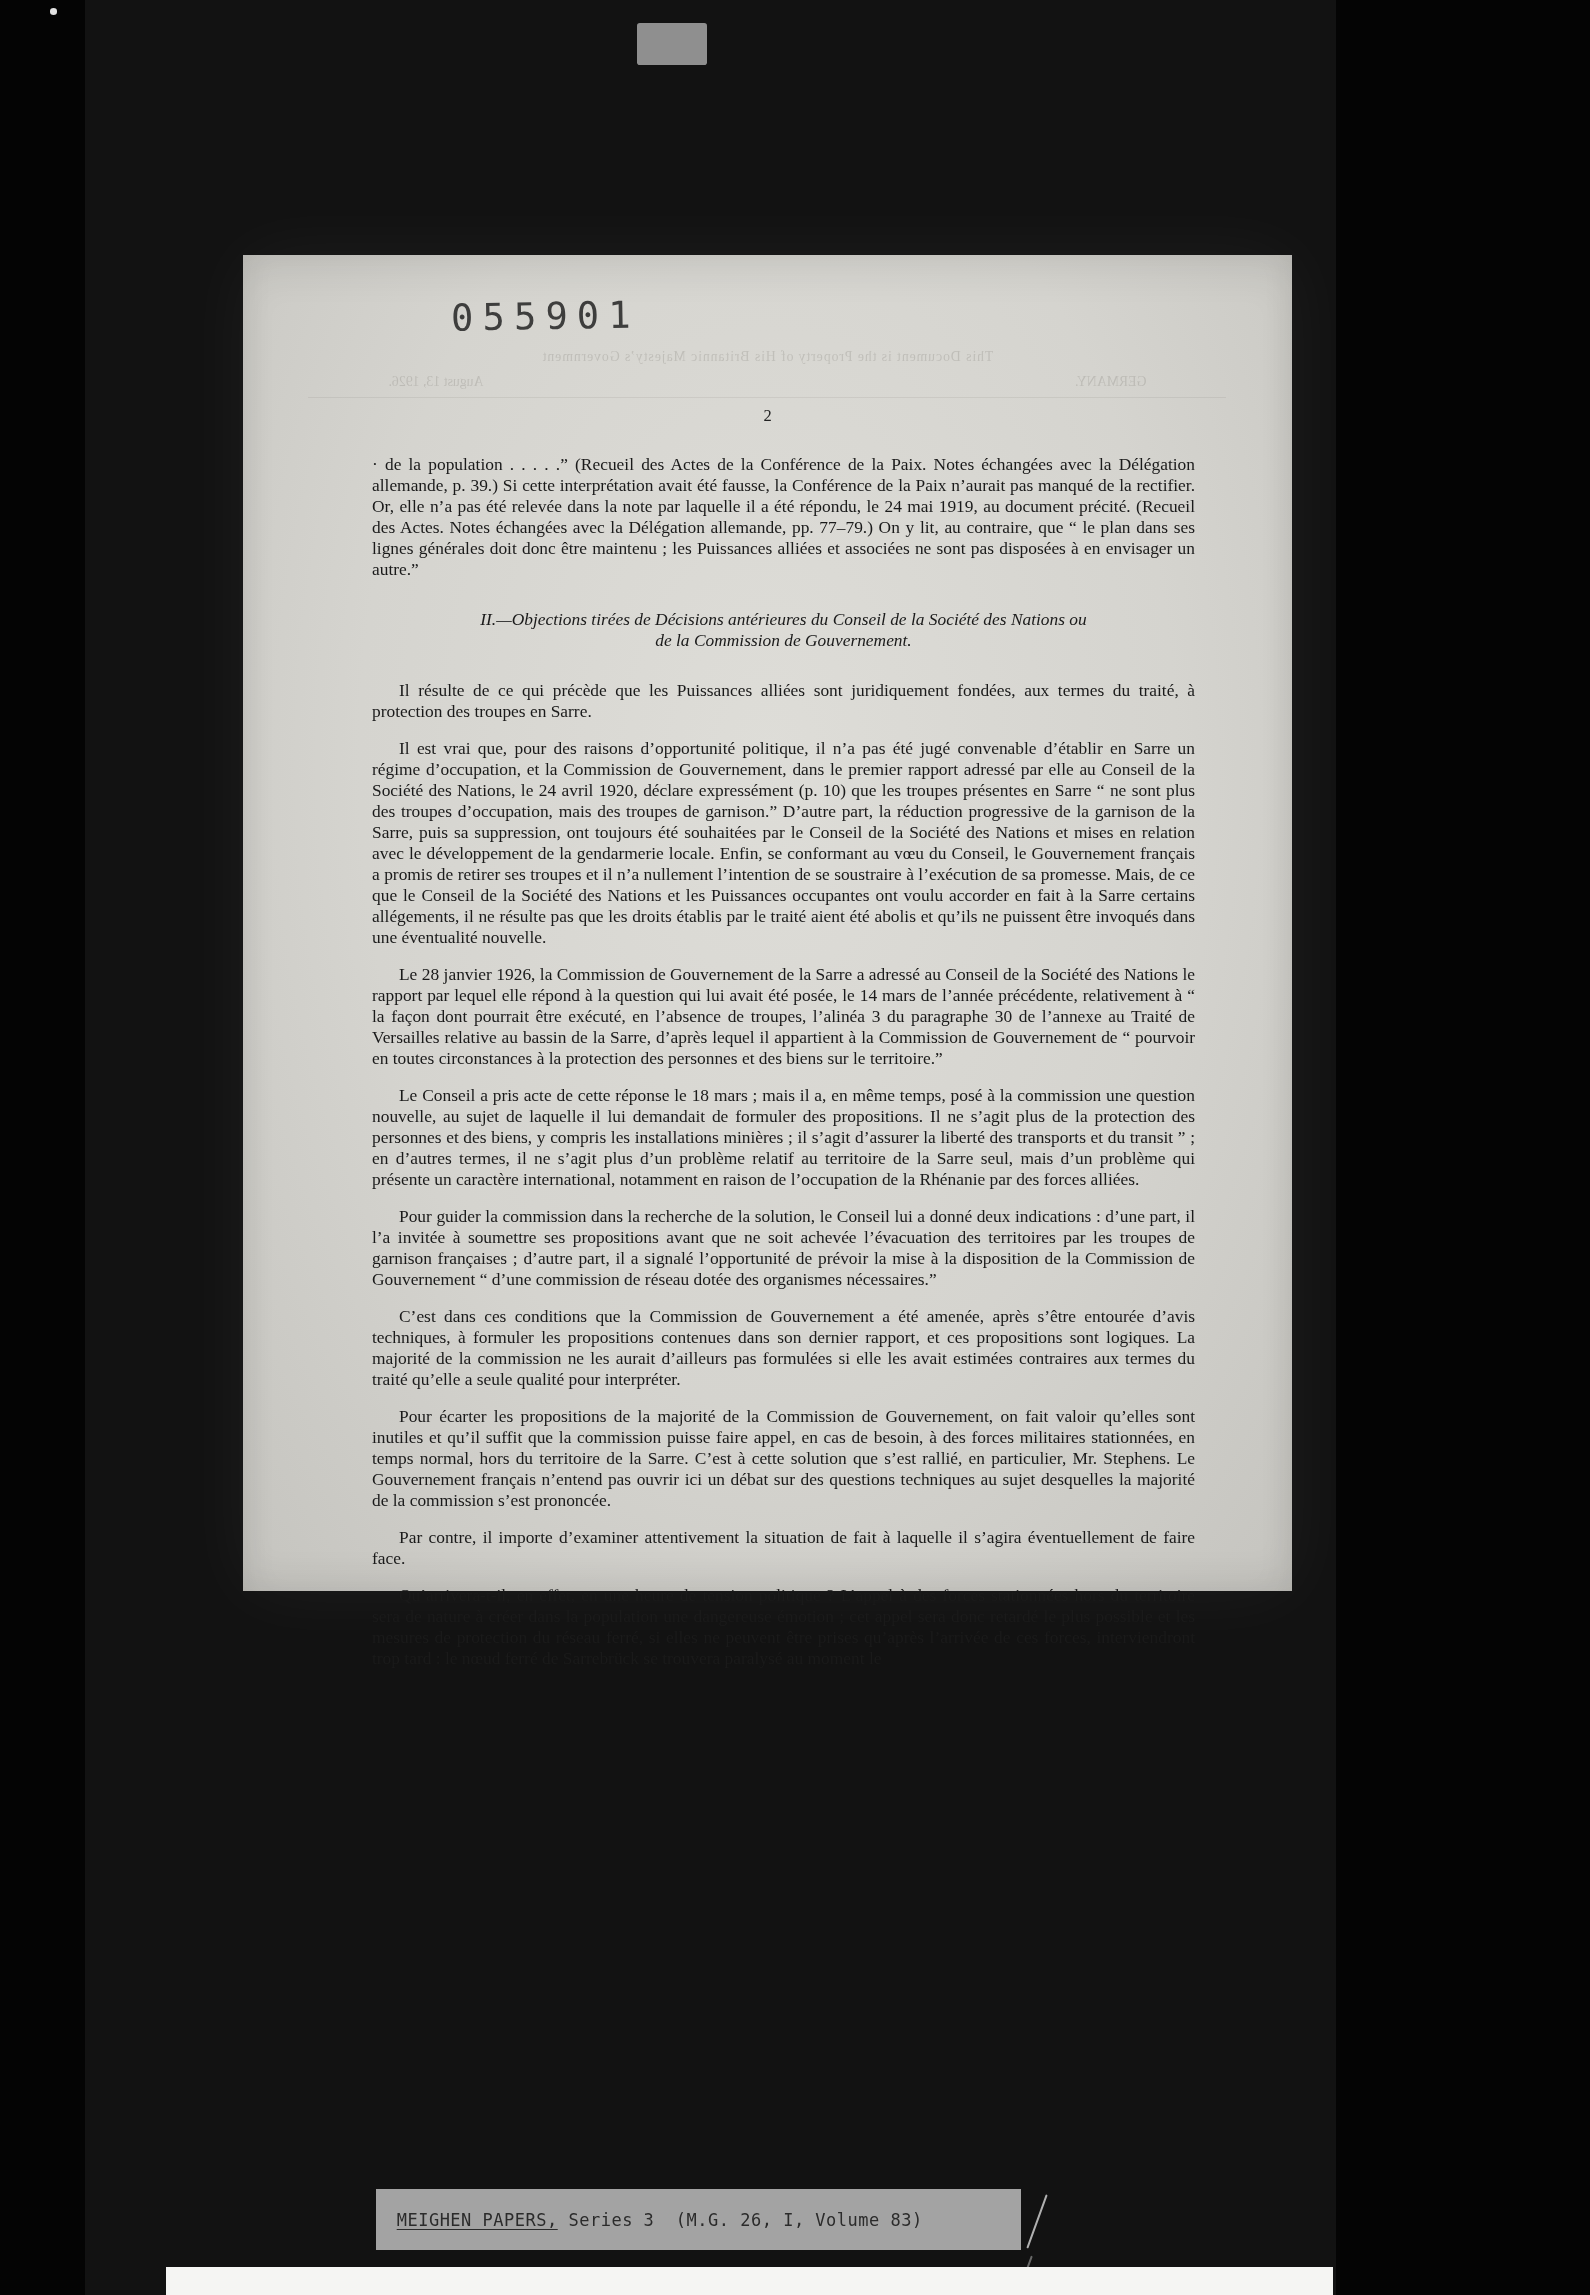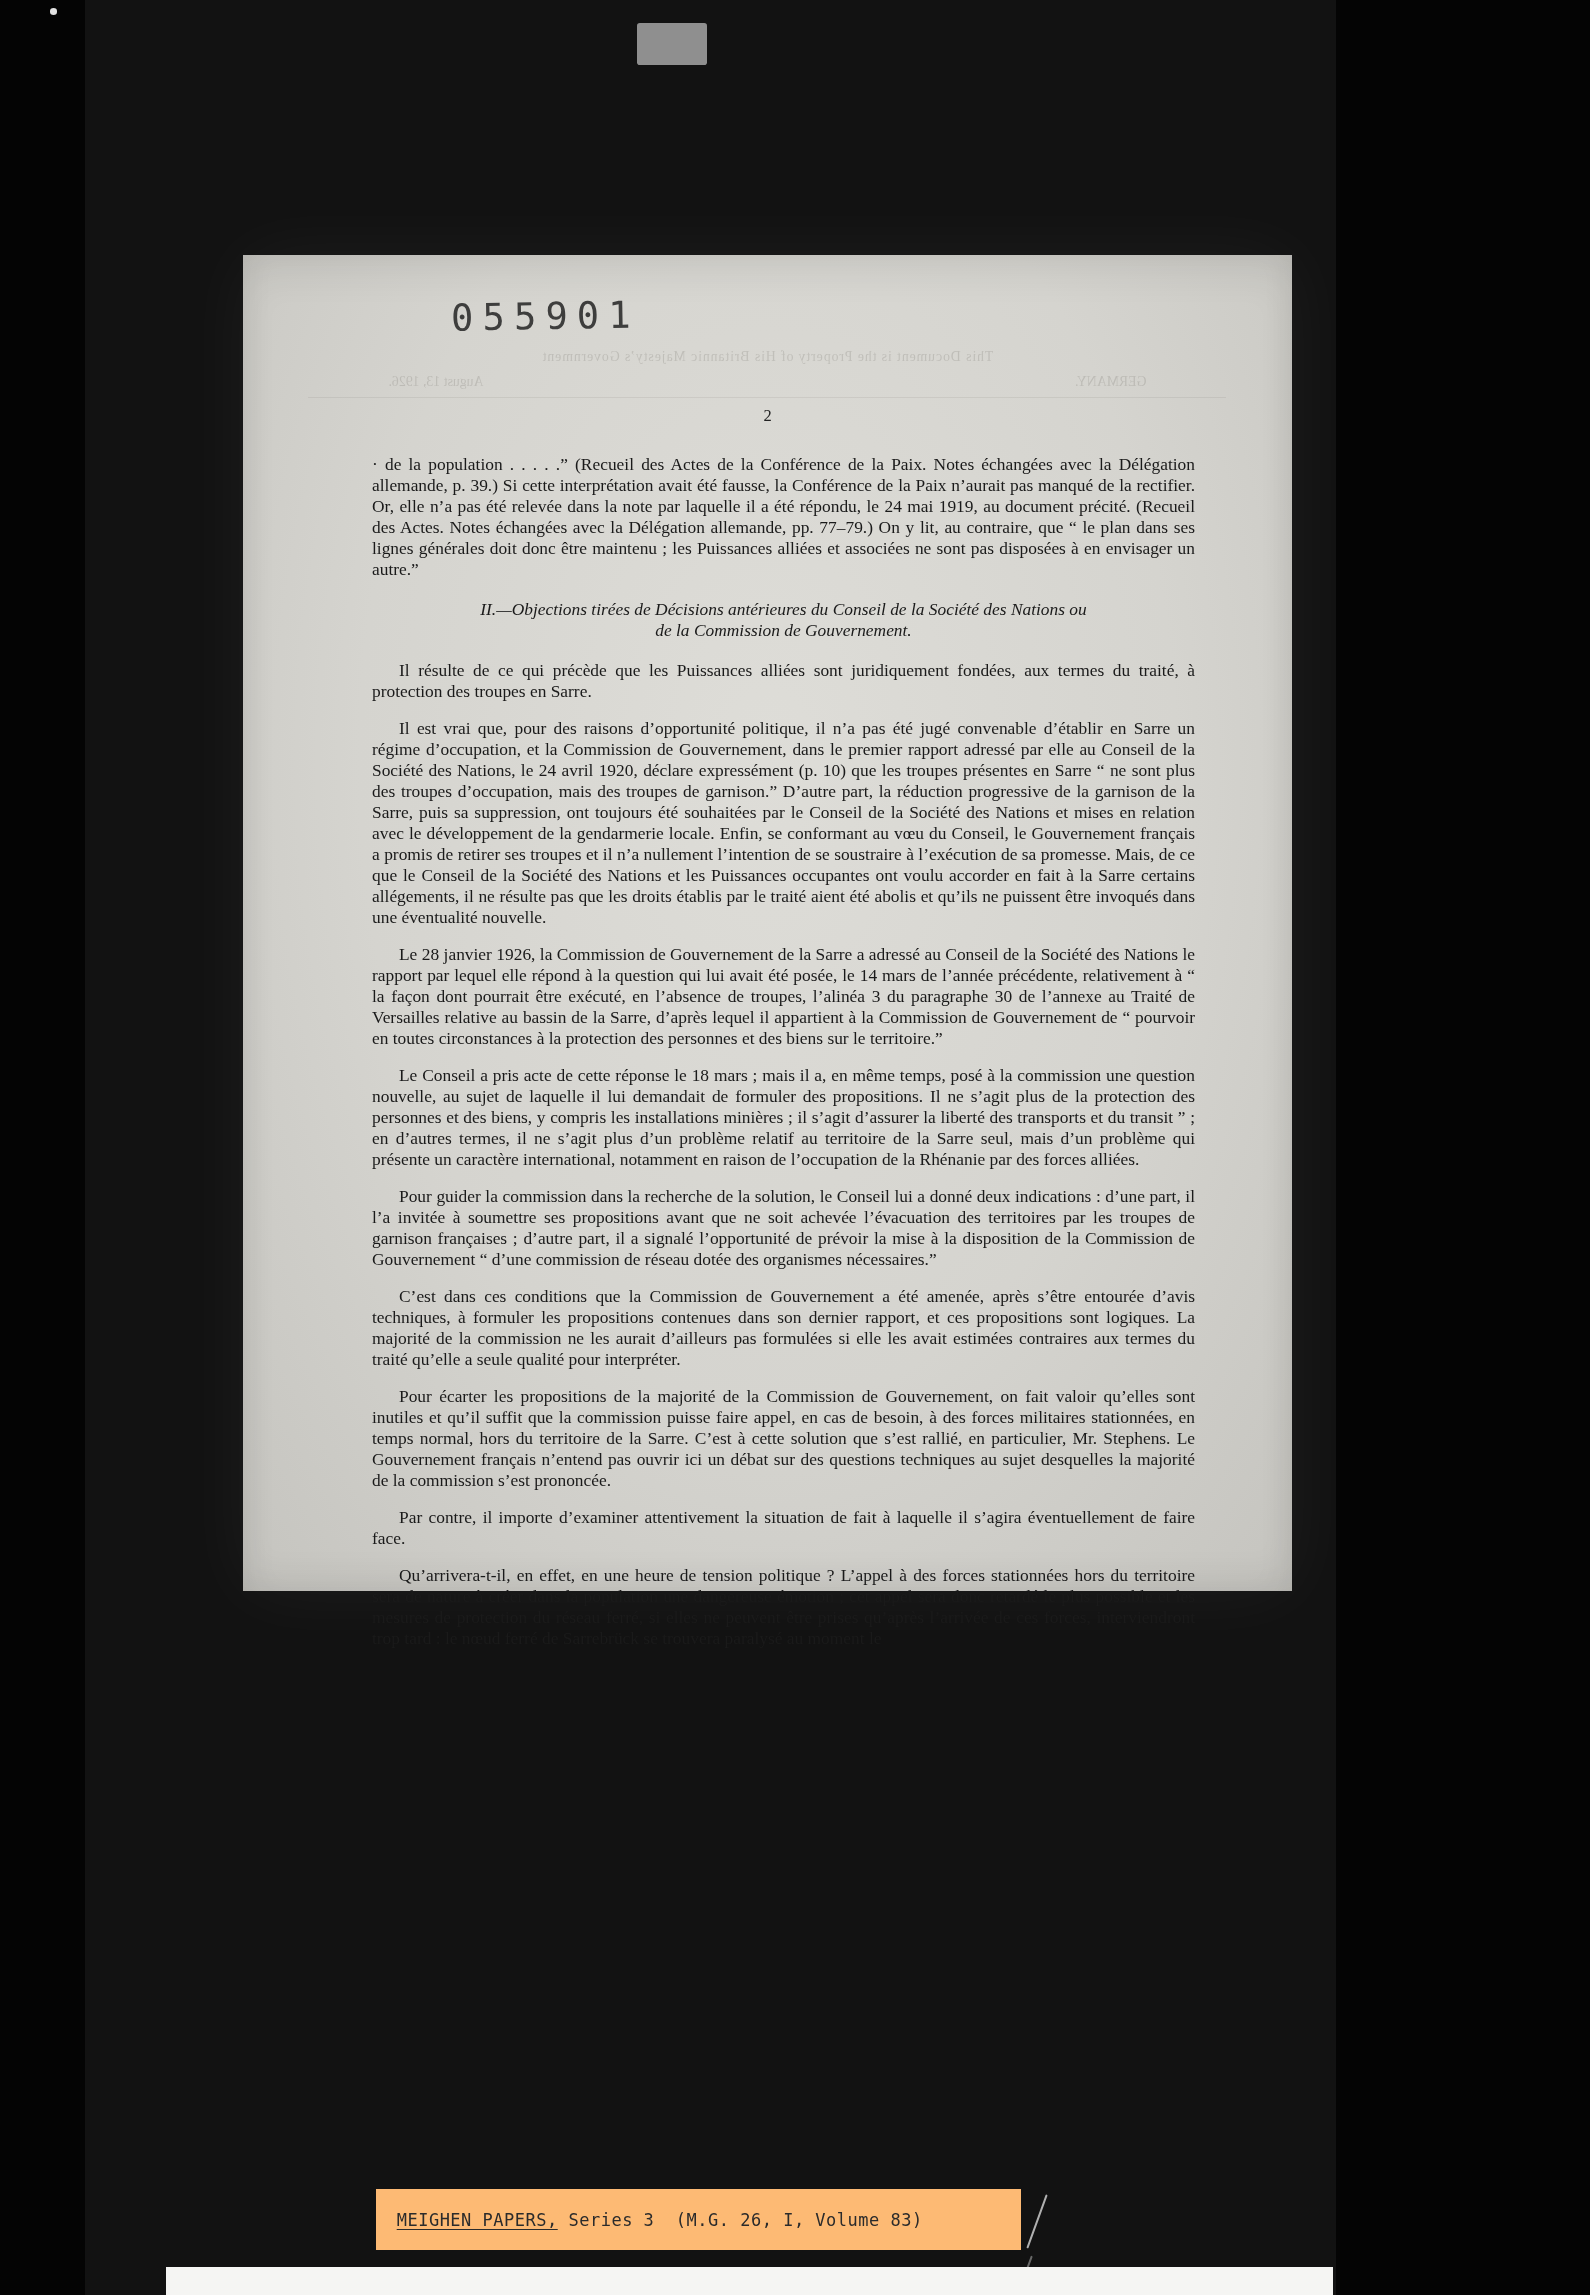--- a/index.html
+++ b/index.html
@@ -100,32 +100,32 @@
     margin: 16px;
     text-indent: 27px;
   }
   .body-text p.cont {
     text-indent: 0;
   }
   .sec-heading {
     font-style: italic;
     text-align: center;
     max-width: 624px;
-    margin: 19px auto;
+    margin: 29px auto;
   }
   .sec-num {
     text-align: center;
     margin: 19px 0;
   }
   
   .label-strip {
     position: absolute;
     left: 376px; top: 2189px;
     width: 645px; height: 61px;
-    background: #fdba74;
+    background: #a3a3a3;
     display: flex;
     align-items: center;
     padding-left: 20.7px;
     box-sizing: border-box;
     font-family: "DejaVu Sans Mono", monospace;
     font-size: 17px;
     color: #2b2b2b;
     letter-spacing: 0.5px;
     white-space: pre;
   }

